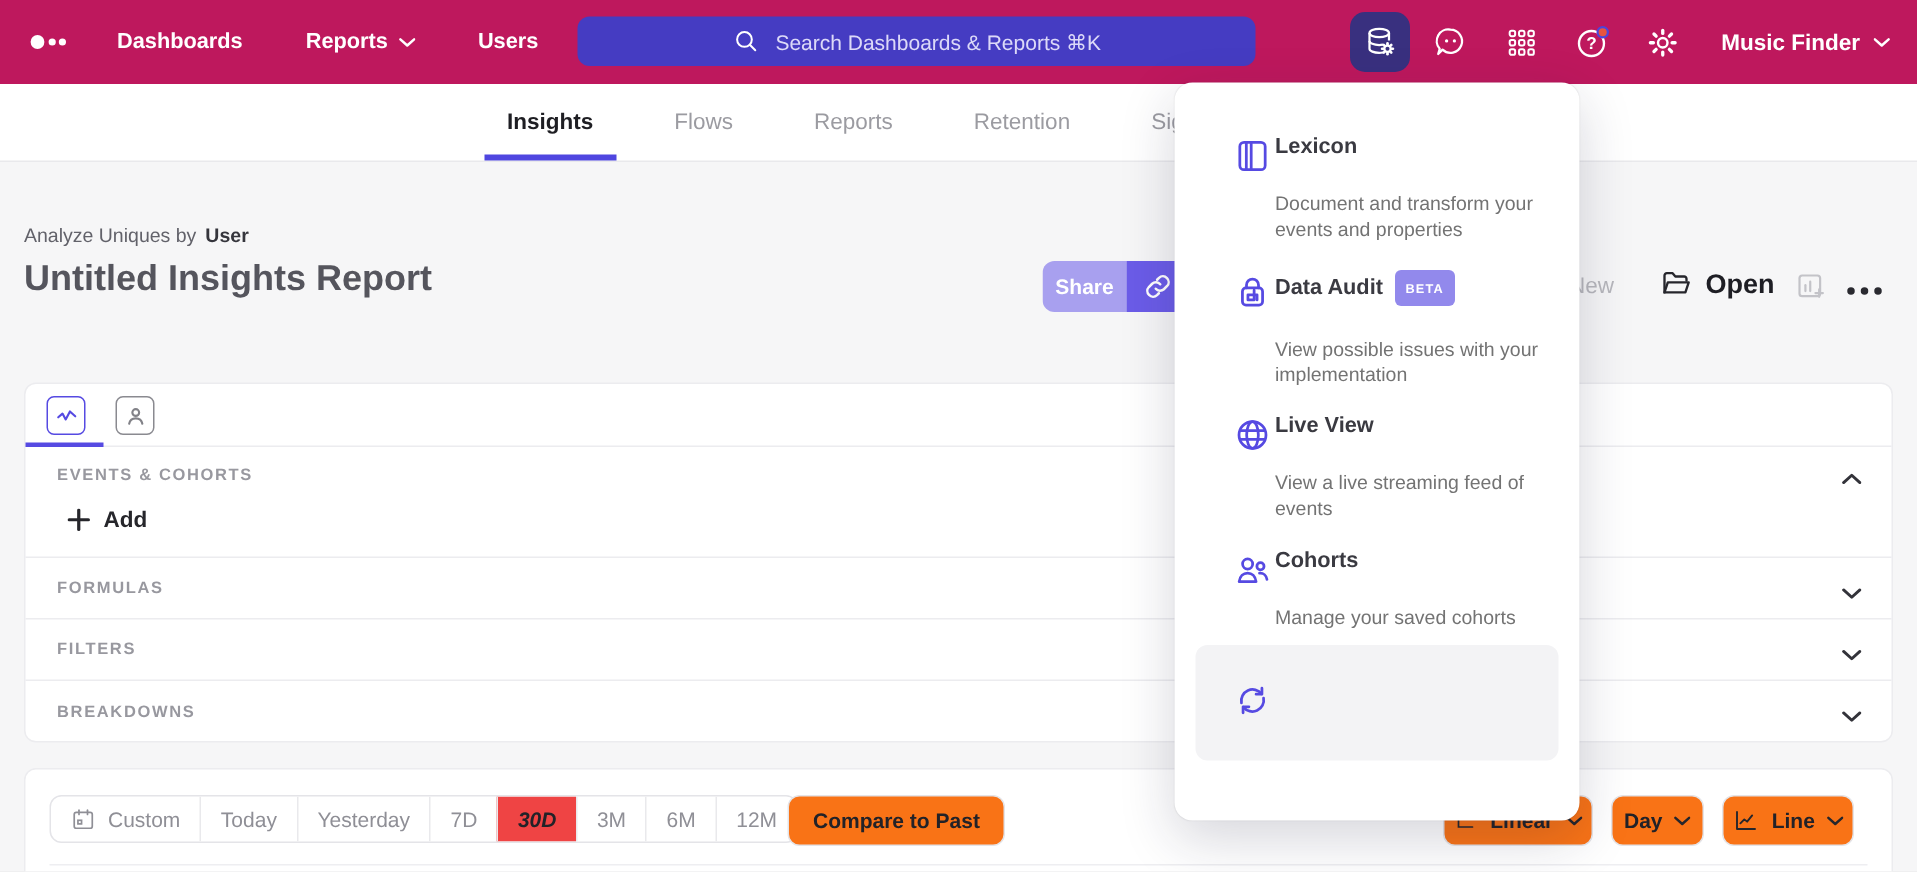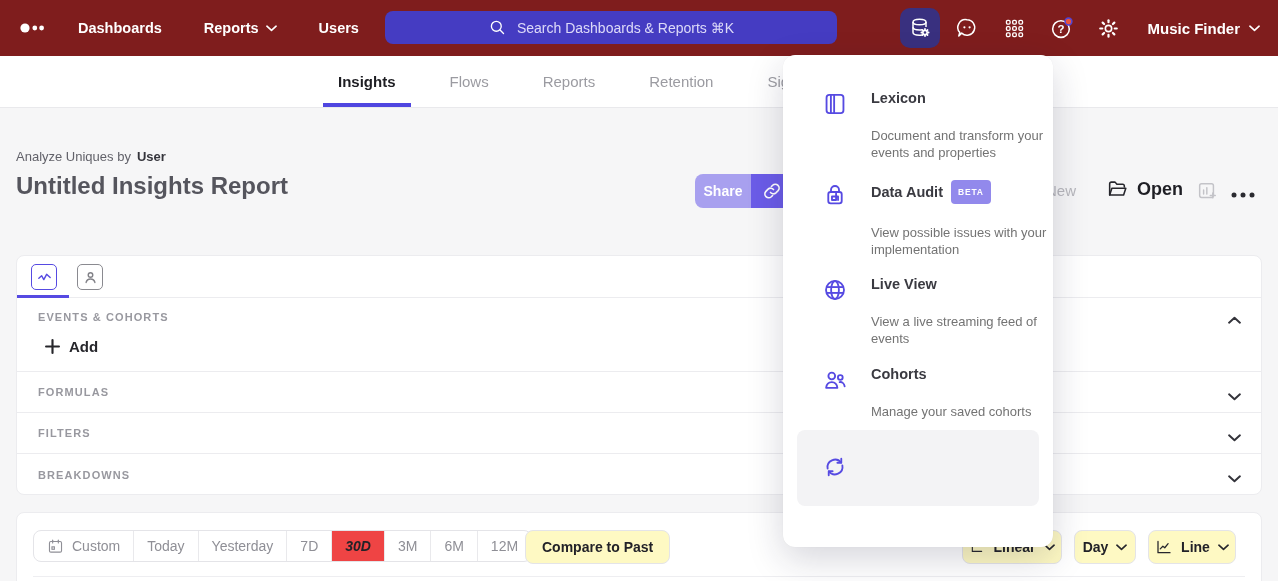--- a/index.html
+++ b/index.html
@@ -1,21 +1,21 @@
 <!DOCTYPE html>
 <html><head>
 <meta charset="utf-8">
 <style>
   * { margin:0; padding:0; box-sizing:border-box; }
   html,body { background:#e9e9ec; }
   body { font-family:"Liberation Sans", sans-serif; }
   .screen { position:relative; width:1278px; height:581px; overflow:hidden; background:#F6F6F7; }
 
   
-  .nav { position:absolute; top:0; left:0; right:0; height:56px; background:#7f1d1d; display:flex; align-items:center; color:#fff; z-index:10; }
+  .nav { position:absolute; top:0; left:0; right:0; height:56px; background:#be185d; display:flex; align-items:center; color:#fff; z-index:10; }
   .nav-logo { margin-left:18px; width:32px; height:24px; display:flex; align-items:center; }
   .nav-link { font-size:14.5px; font-weight:600; color:#fff; display:flex; align-items:center; gap:7px; cursor:pointer; }
   .nav-link.l1 { margin-left:28px; }
   .nav-link.l2 { margin-left:42px; }
   .nav-link.l3 { margin-left:42px; }
   .nav-search { position:absolute; left:385px; top:11px; width:452px; height:33px; background:#453CC2; border-radius:8px; display:flex; align-items:center; justify-content:center; gap:10px; cursor:text; }
   .nav-search span { font-size:14px; color:#E9E7FD; opacity:.92; }
   .nav-right { position:absolute; right:12px; top:0; height:56px; display:flex; align-items:center; gap:7px; }
   .icon-btn { width:40px; height:40px; border-radius:10px; display:flex; align-items:center; justify-content:center; cursor:pointer; }
   .icon-btn.active { background:#39307F; }
@@ -54,30 +54,30 @@
   .b-row { position:relative; height:41px; border-bottom:1px solid #ECECEF; display:flex; align-items:center; padding-left:21px; }
   .b-row.last { border-bottom:none; }
   .b-row .chev { position:absolute; right:20px; top:15px; }
 
   
   .datebar { position:absolute; left:16px; top:512px; width:1246px; height:80px; background:#fff; border:1px solid #ECECEF; border-radius:8px; }
   .seg-group { position:absolute; left:16px; top:17px; height:32px; display:flex; align-items:stretch; border:1px solid #E4E4E8; border-radius:8px; overflow:hidden; background:#fff; }
   .seg { display:flex; align-items:center; gap:8px; padding:0 13px; font-size:14px; color:#8F8F96; border-left:1px solid #E9E9EC; cursor:pointer; white-space:nowrap; }
   .seg.first { border-left:none; }
   .seg.active { background:#ef4444; color:#222228; font-weight:700;font-style:italic; }
-  .btn { position:absolute; top:17px; height:34px; border:1px solid #E4E4E8; border-radius:8px; background:#fef9c3; display:flex; align-items:center; justify-content:center; gap:8px; font-size:14px; font-weight:600; color:#222228; cursor:pointer; }
+  .btn { position:absolute; top:17px; height:34px; border:1px solid #E4E4E8; border-radius:8px; background:#f97316; display:flex; align-items:center; justify-content:center; gap:8px; font-size:14px; font-weight:600; color:#222228; cursor:pointer; }
   .btn-compare { left:508px; padding:0 16px; }
   .btn-linear { left:945px; width:100px; }
   .btn-day { left:1057px; width:62px; }
   .btn-line { left:1131px; width:88px; }
   .chart-divider { position:absolute; left:16px; right:16px; top:63px; border-top:1px solid #EEEEF1; }
 
   
   .menu { position:absolute; left:783px; top:55px; width:270px; height:492px; background:#fff; border-radius:12px; box-shadow:0 12px 36px rgba(25,25,60,.18), 0 0 1px rgba(0,0,0,.08); z-index:40; }
-  .menu-item { position:absolute; left:14px; right:14px; display:flex; align-items:flex-start; gap:23px; padding:10px 10px 10px 25px; border-radius:8px; cursor:pointer; }
+  .menu-item { position:absolute; left:14px; right:14px; display:flex; align-items:flex-start; gap:2px; padding:10px 10px 10px 25px; border-radius:8px; cursor:pointer; }
   .menu-item .mi-icon { flex:0 0 26px; margin-top:2px; }
   .mi-title { font-size:14.5px; font-weight:700; color:#3A3A41; line-height:18px; display:flex; align-items:center; }
   .mi-desc { margin-top:20px; font-size:13px; color:#737373; line-height:17px; width:185px; }
   .mi-badge { display:inline-block; margin-left:8px; background:#9289EC; color:#fff; font-size:8.5px; font-weight:700; letter-spacing:.8px; padding:3px 7px; border-radius:4px; }
   .menu-item.hl { background:#F3F3F5; }
 </style>
 </head>
 <body>
 
 <div class="screen">

